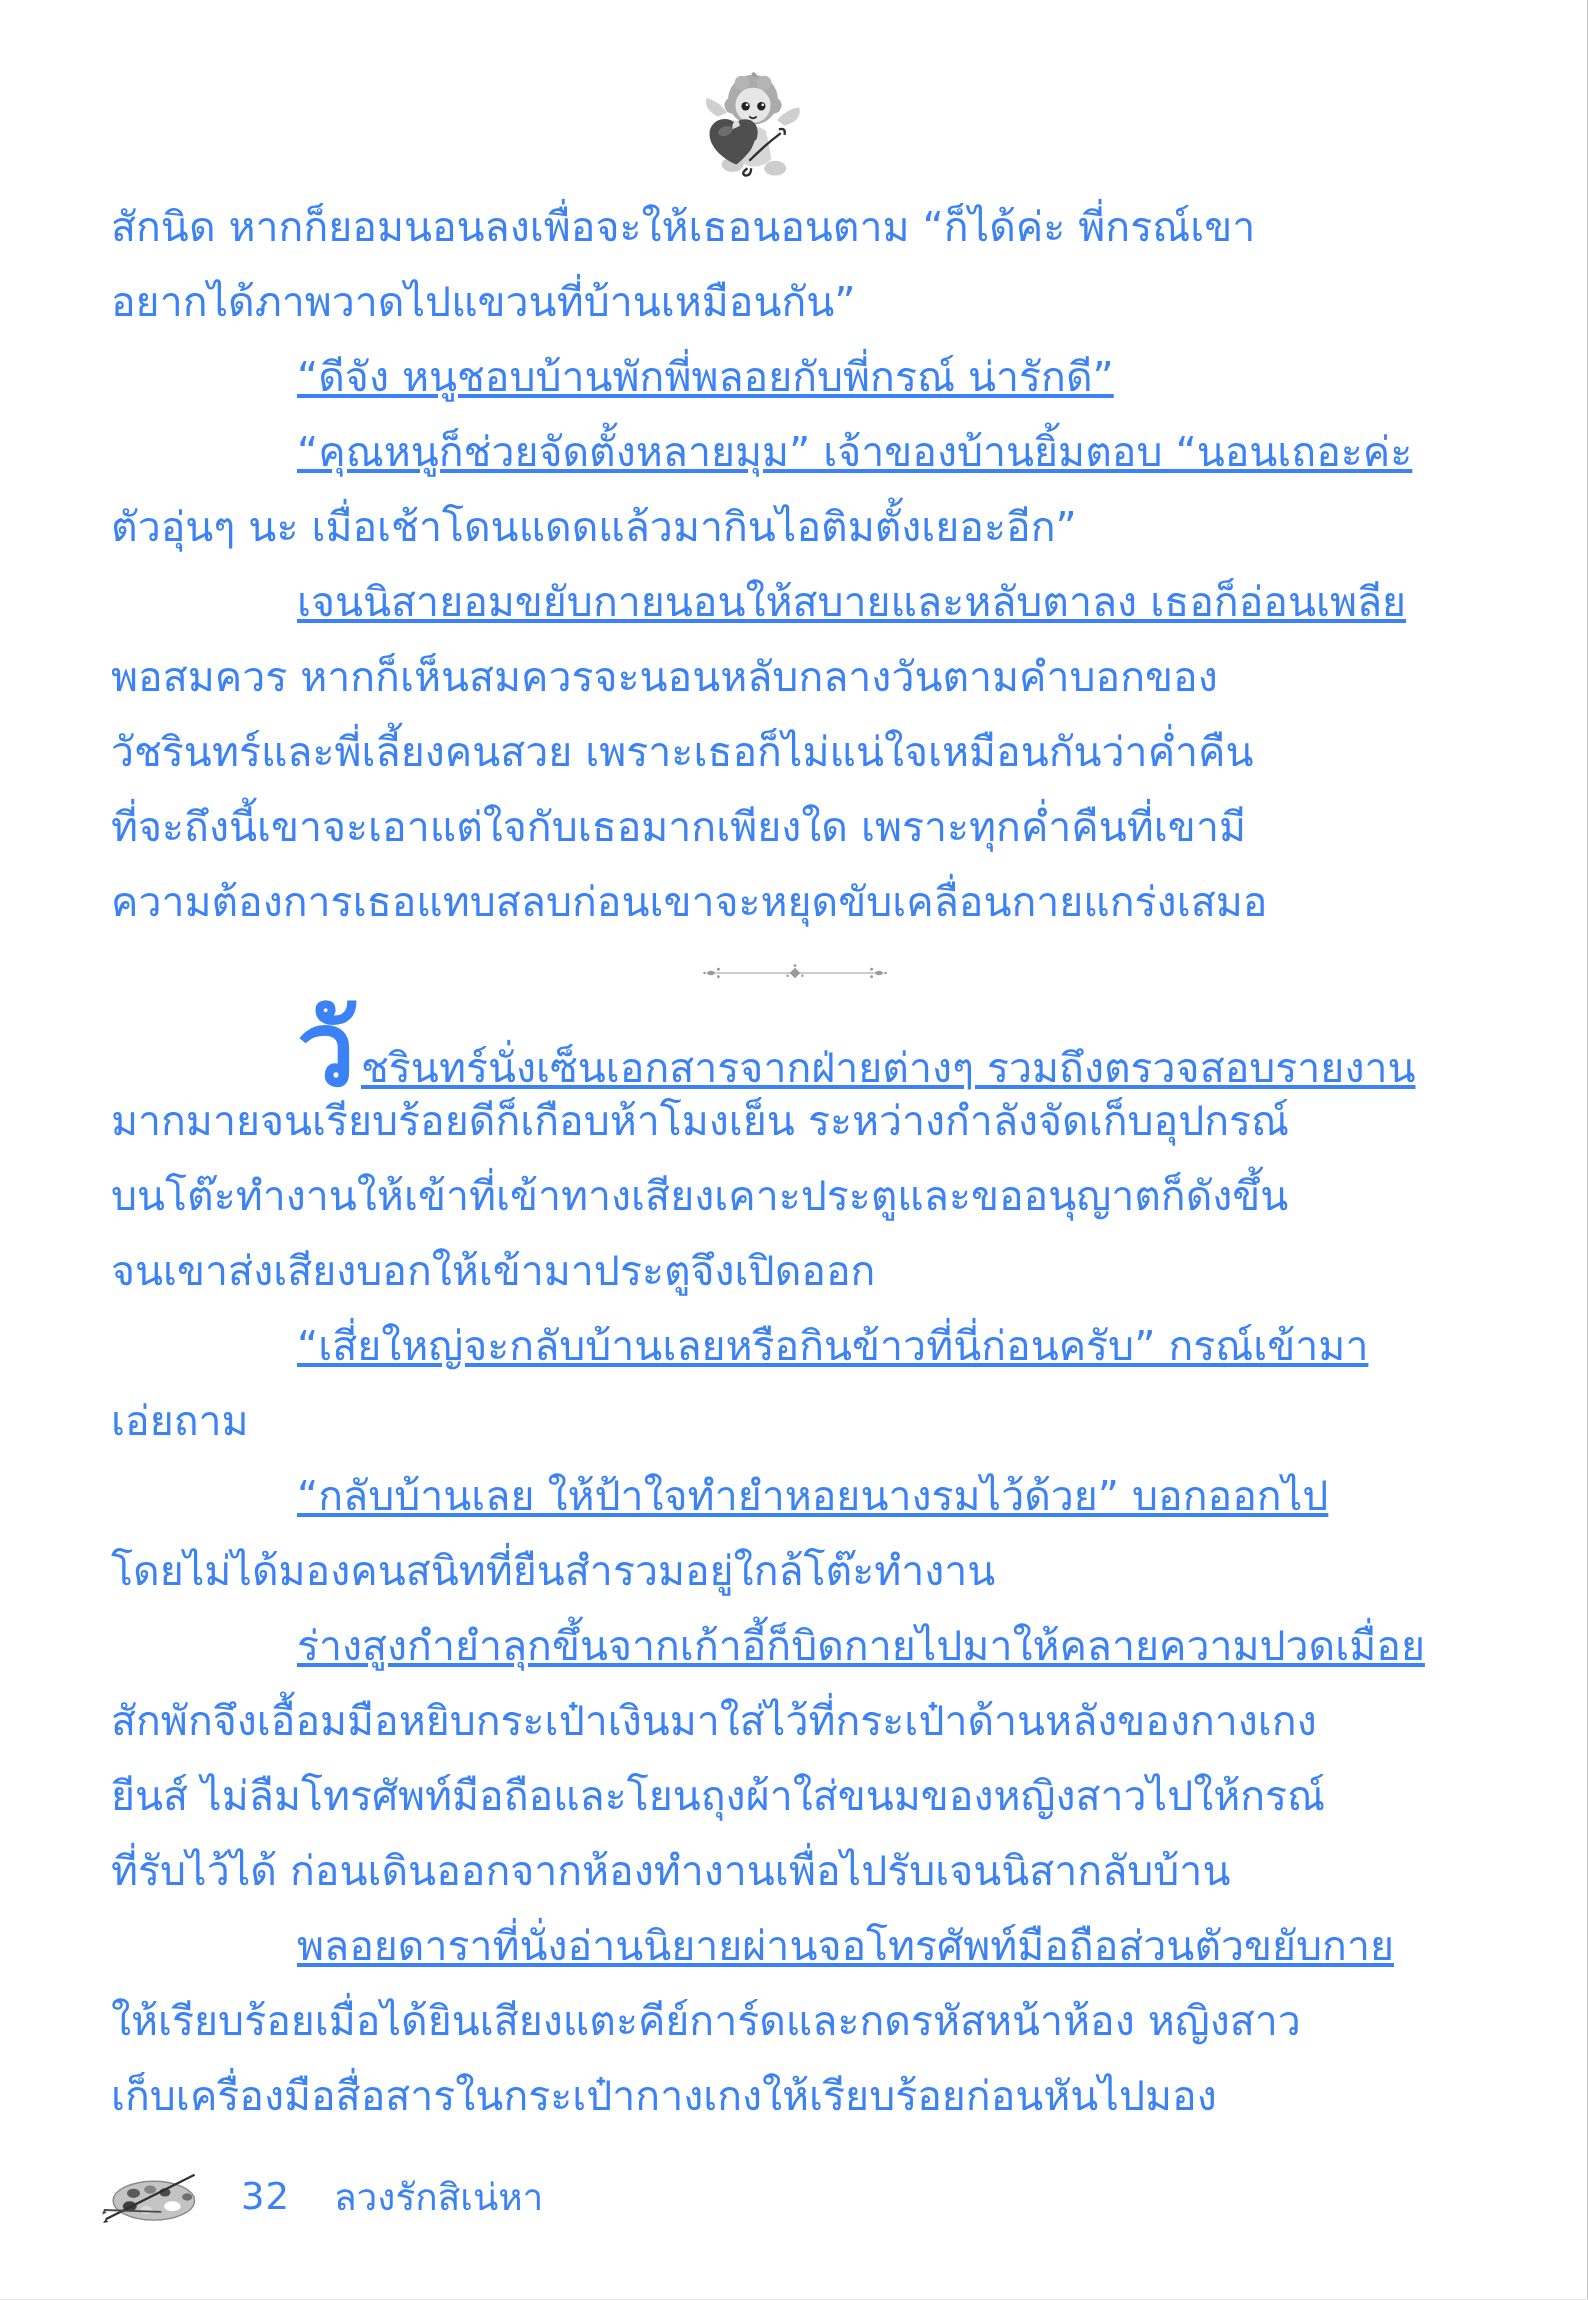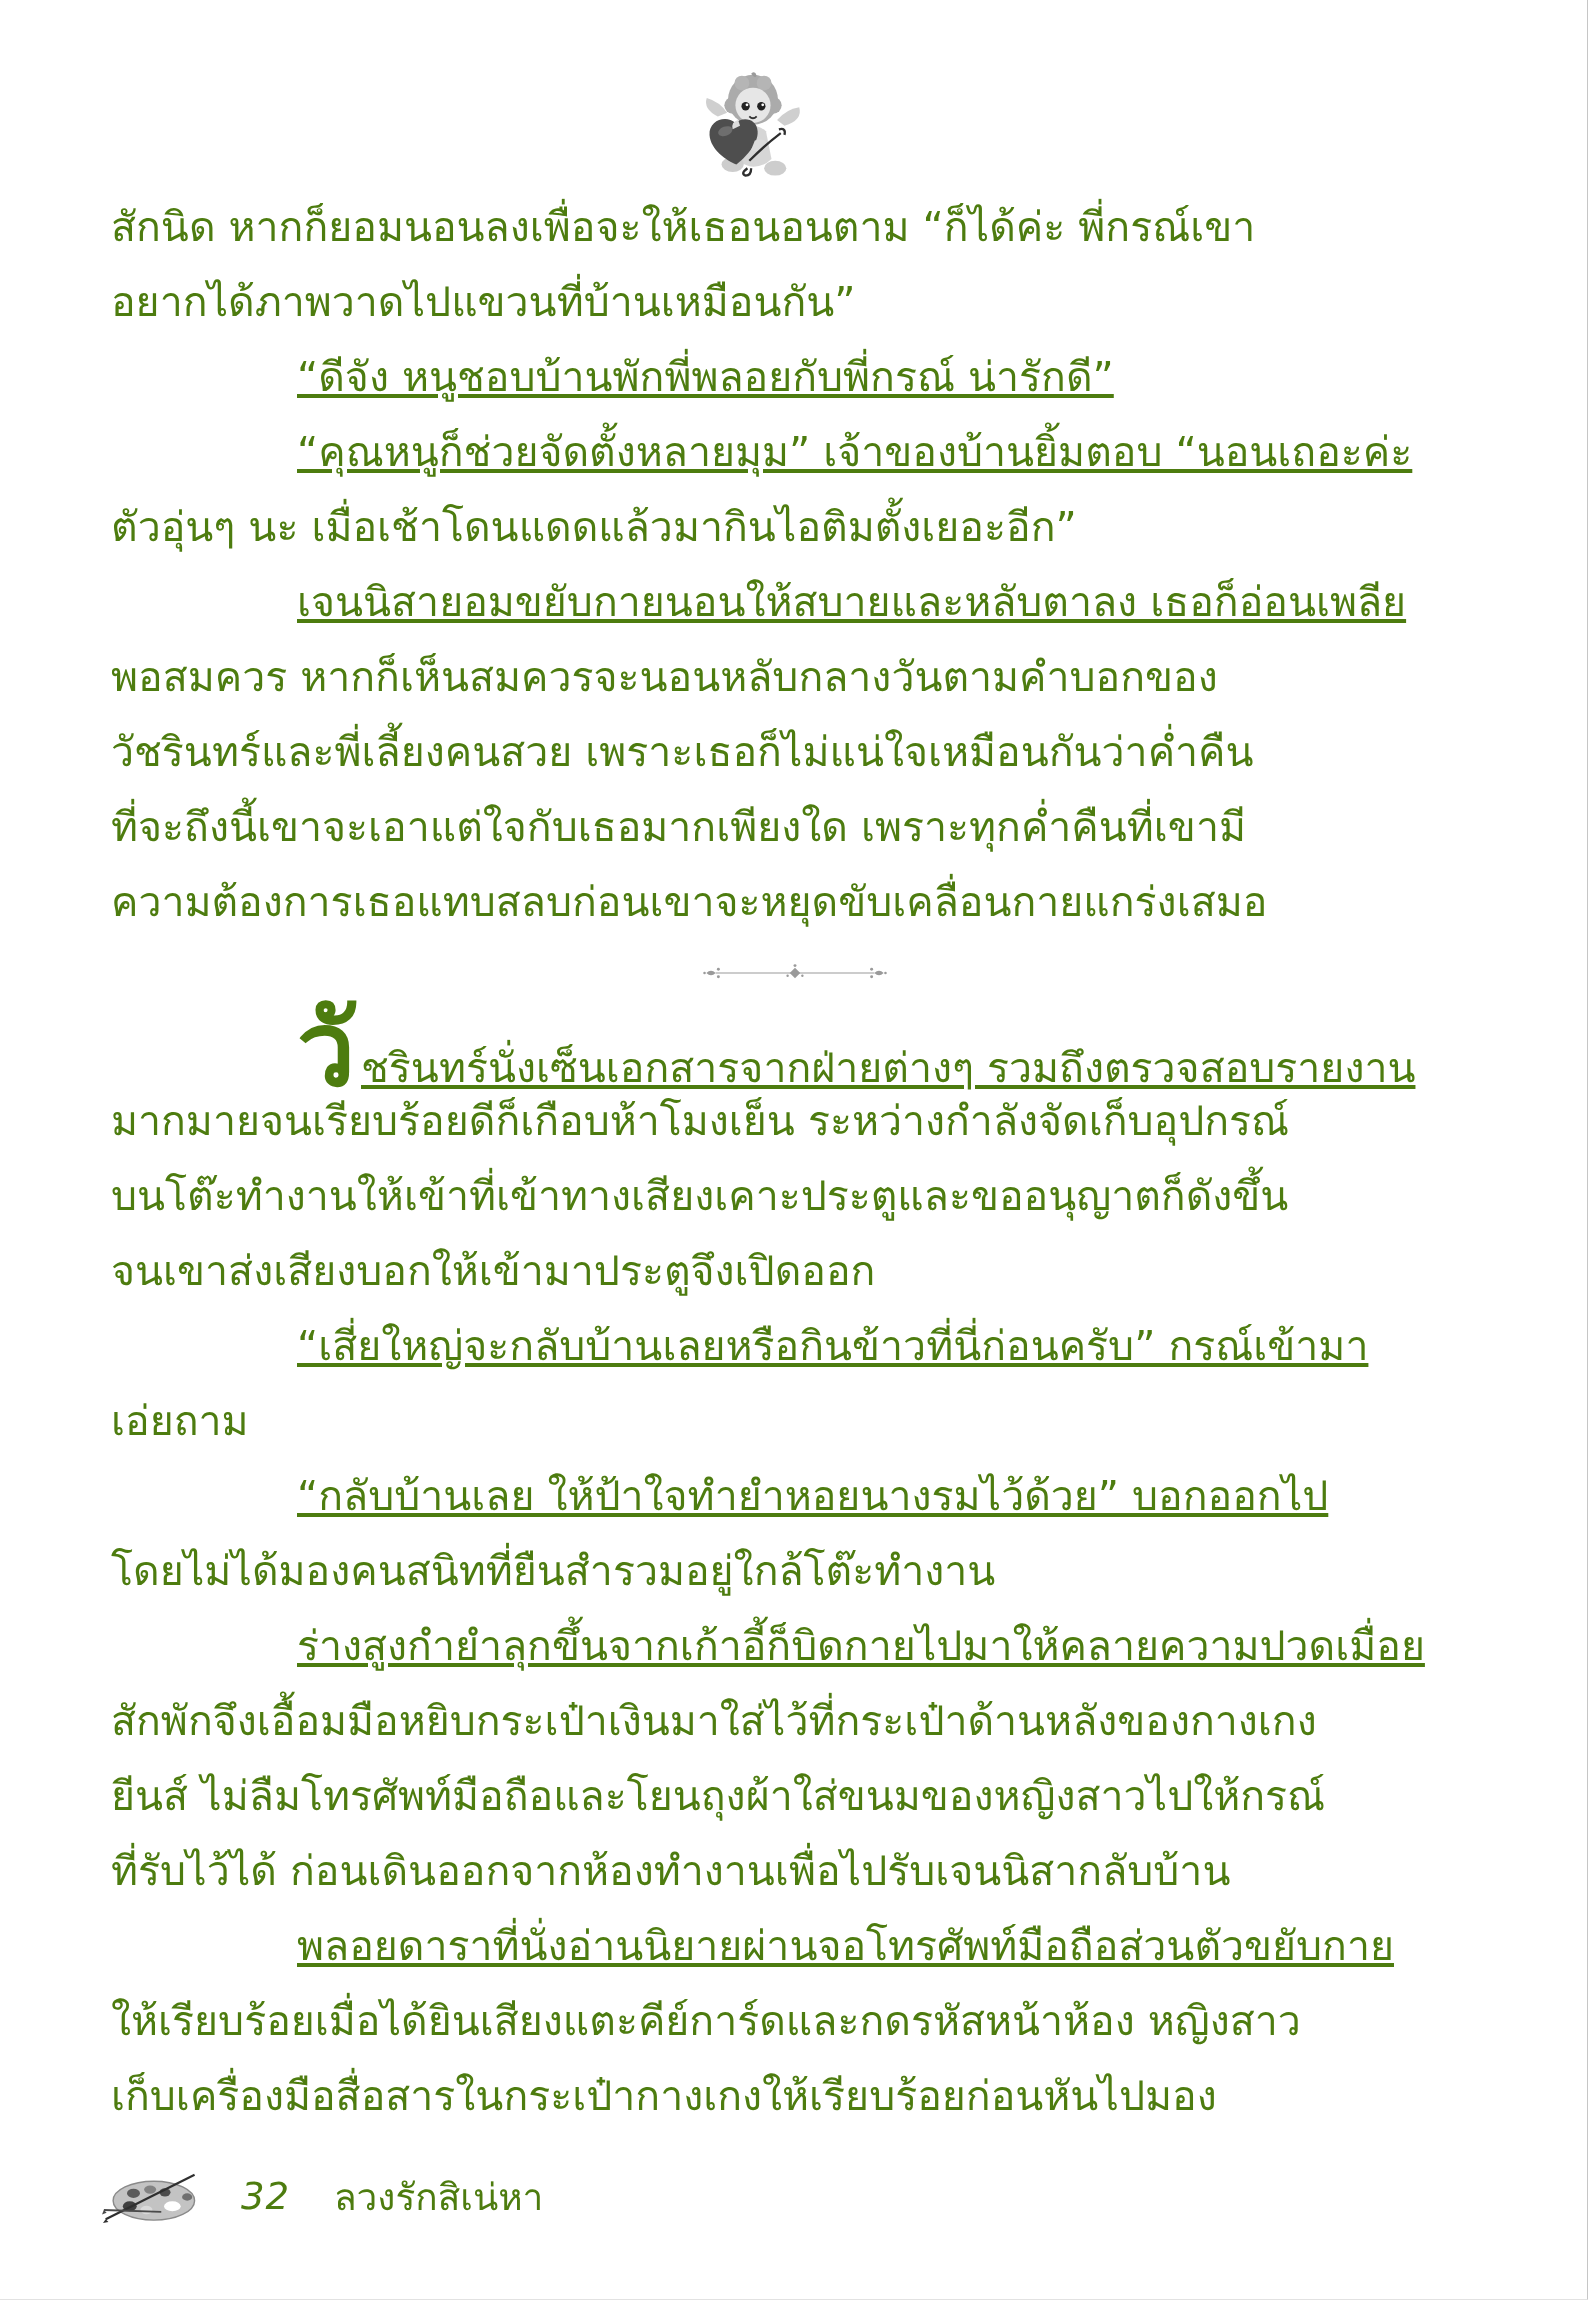--- a/index.html
+++ b/index.html
@@ -2,21 +2,21 @@
 <html lang="th" style="font-size:15px"><head>
 <meta charset="utf-8">
 <style>
   html,body{margin:0;padding:0;background:#8a8a8a;}
   .page{
     position:relative;
     width:1589px;height:2300px;
     background:#ffffff;
     overflow:hidden;
     font-family:"DejaVu Sans", sans-serif;
-    color:#4d7c0f;
+    color:#3b82f6;
     box-sizing:border-box;
     border-right:2.8px solid #c6c6c6;
     border-bottom:1.9px solid #e2e2e2;
   }
   .ornament-top{
     position:absolute;
     left:701px;top:72px;
     width:104px;height:111px;
   }
   .body-text{
@@ -48,21 +48,21 @@
     align-items:center;
   }
   .footer{
     position:absolute;
     left:102px;top:2167px;
     display:flex;
     align-items:center;
     font-size:37px;
   }
   .footer .palette{display:inline-block;width:100px;height:56px;}
-  .footer .pagenum{margin-left:39px;letter-spacing:0.9px;font-style:italic;}
+  .footer .pagenum{margin-left:39px;letter-spacing:0.9px;}
   .footer .booktitle{margin-left:44px;}
 </style>
 </head>
 <body>
 
 <div class="page">
 
   <div class="ornament-top">
     <svg viewBox="0 0 112 120" width="104" height="111">
 

